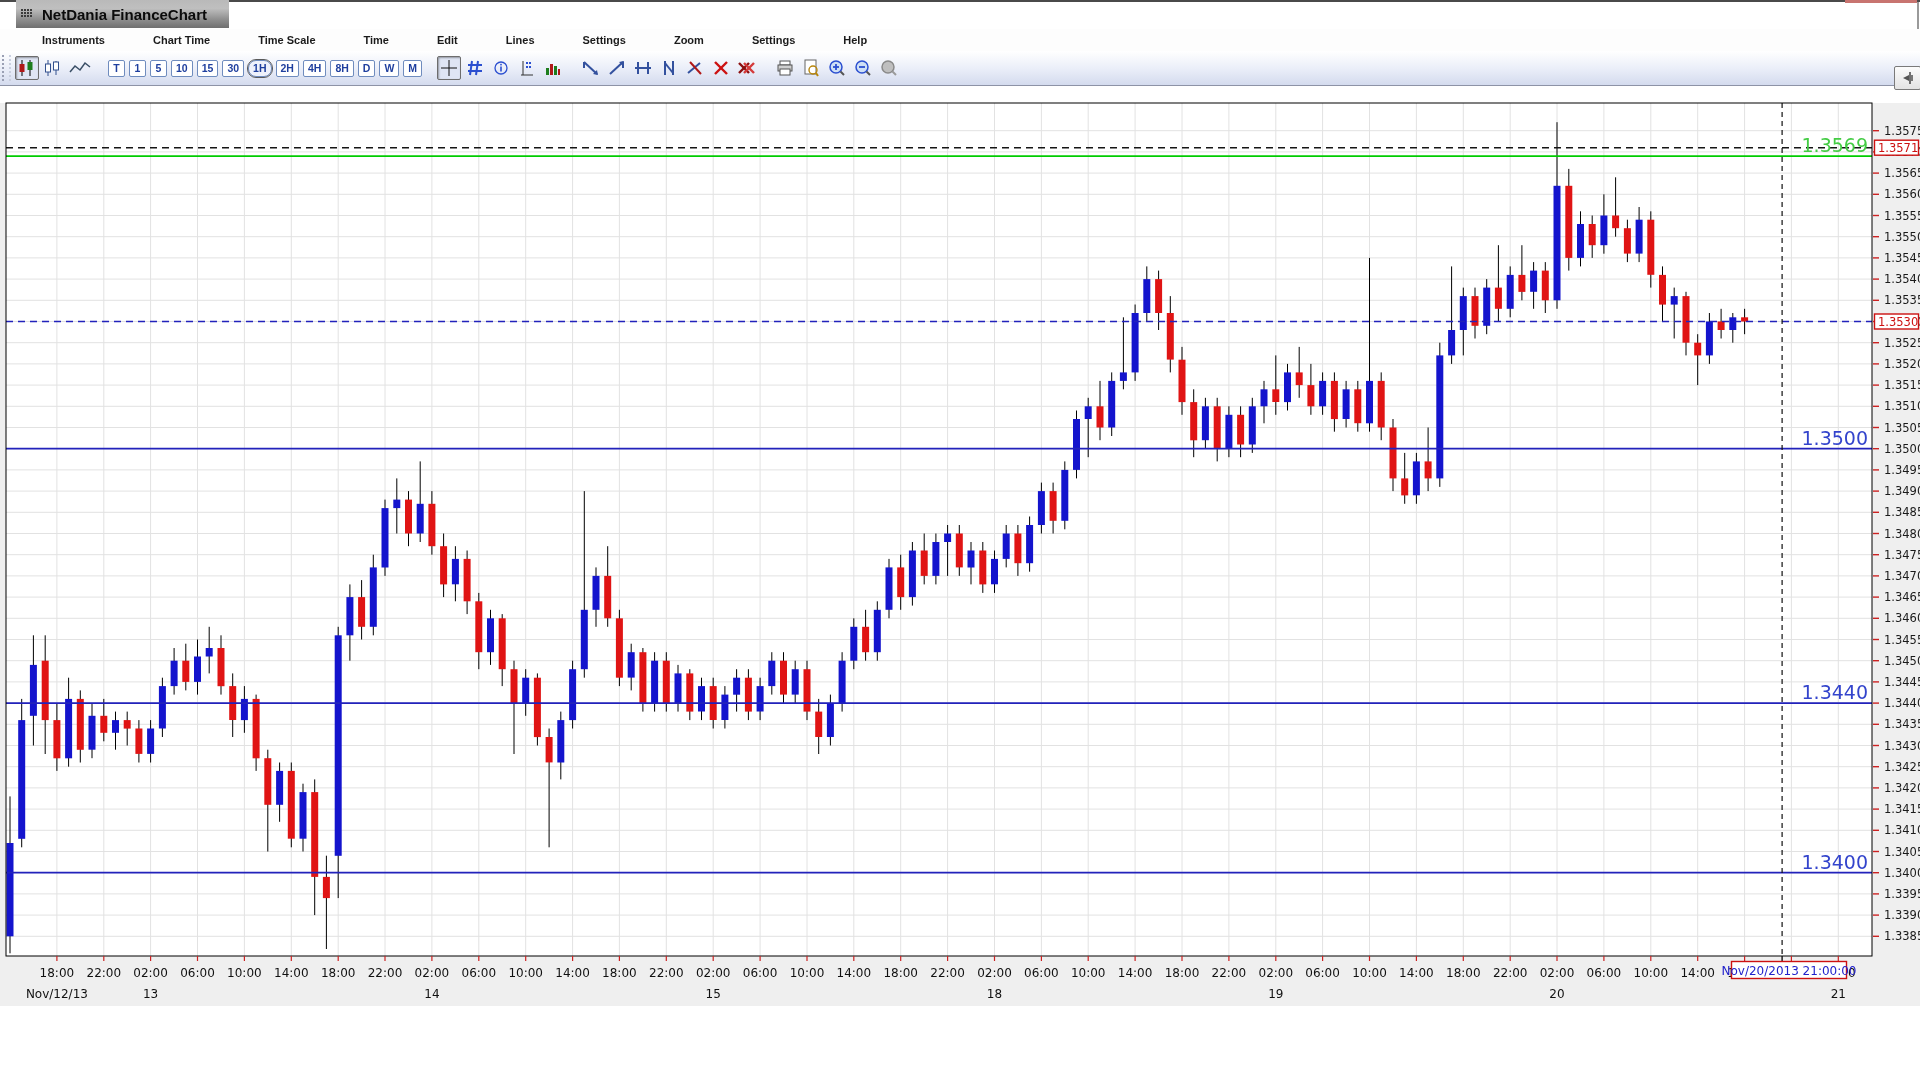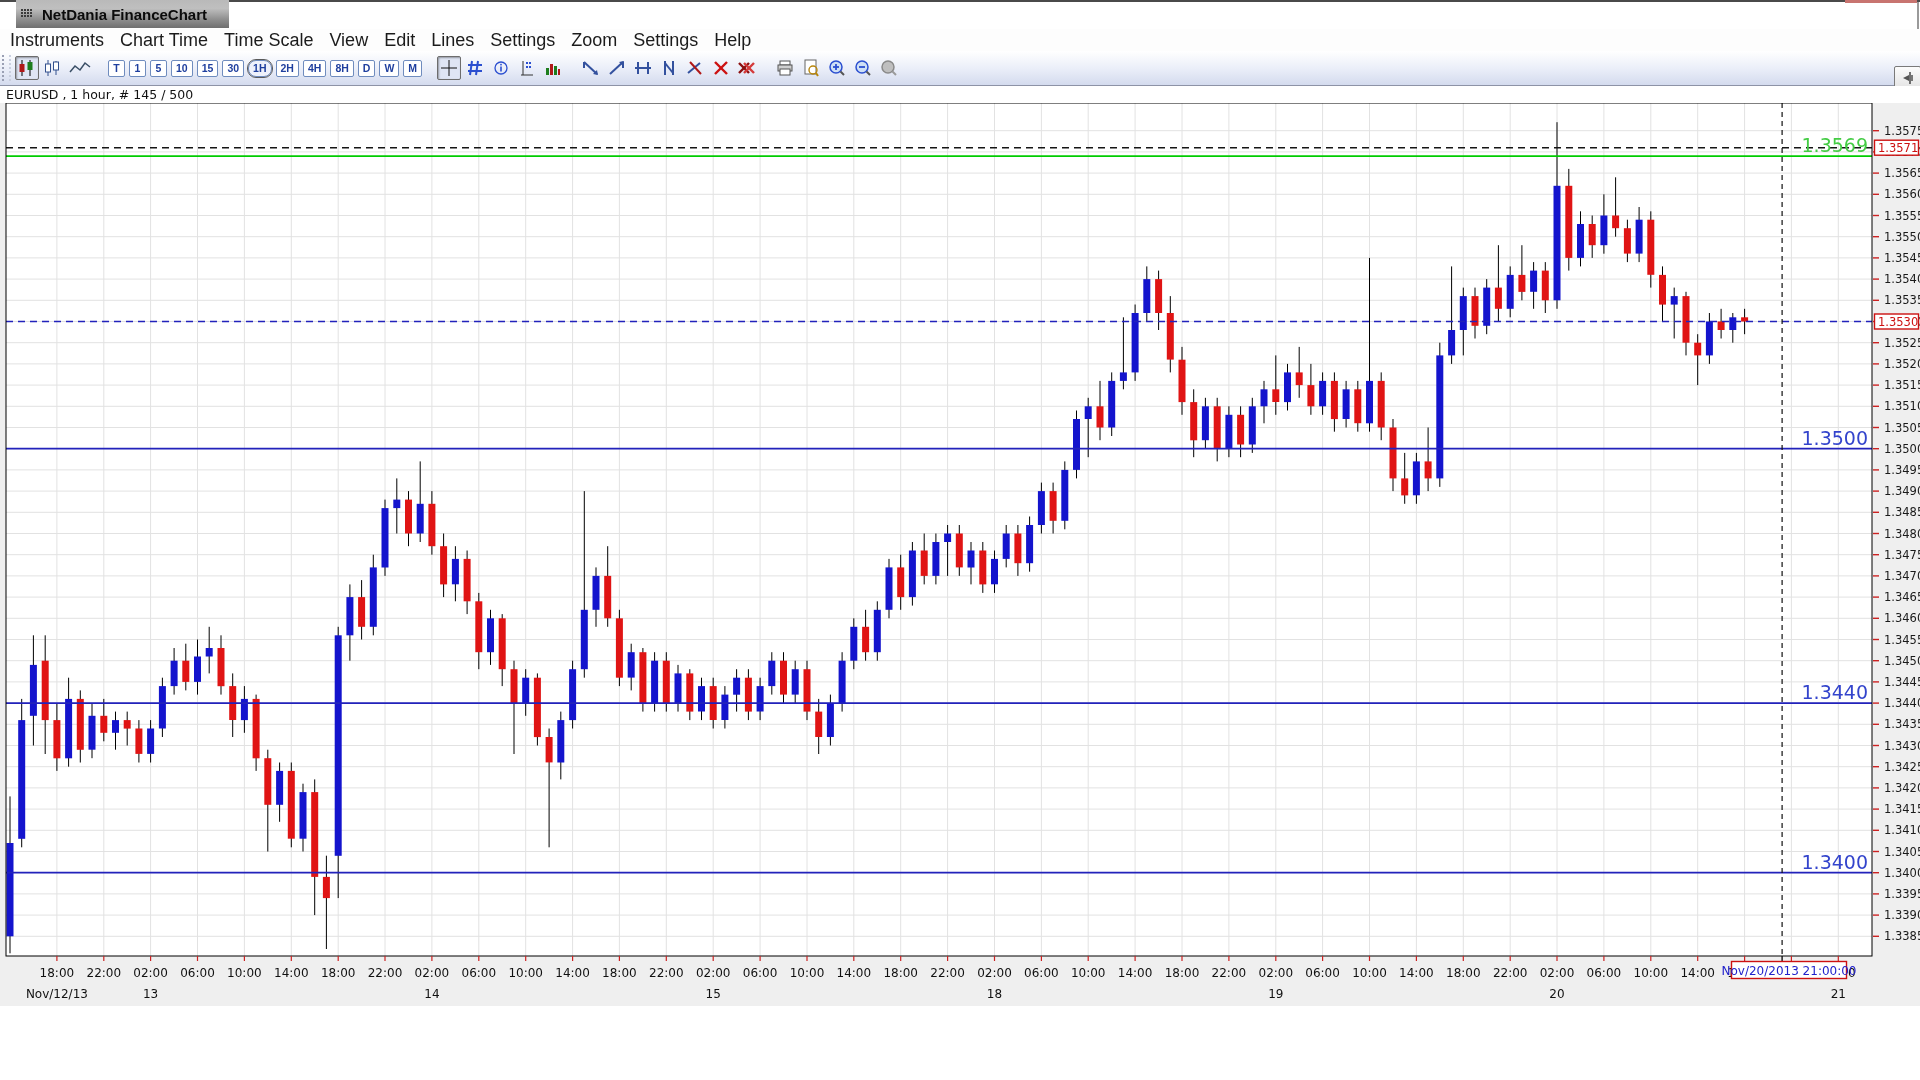--- a/index.html
+++ b/index.html
@@ -9,21 +9,21 @@
   #topline{position:absolute;left:0;top:0;width:1920px;height:2px;background:#4a4a4a;}
   #topline-red{position:absolute;left:1845px;top:0;width:72px;height:3px;background:#c87470;}
   #right-edge{position:absolute;left:1917px;top:2px;width:2px;height:88px;background:#9a9a9a;}
   #titlebox{position:absolute;left:0;top:0;width:213px;height:28px;
     background:linear-gradient(to bottom,#b9b9b9,#bfbfbf 30%,#8e8e8e 70%,#6f6f6f);
     display:flex;align-items:center;gap:6px;padding-left:4px;box-sizing:border-box;margin-left:16px;}
   #titlebox .t{font-size:15px;font-weight:600;color:#0b0b0b;letter-spacing:0px;white-space:nowrap;}
   
   #menubar{position:absolute;left:0;top:29px;width:1920px;height:22px;background:#fdfdfd;
     display:flex;align-items:center;padding-left:2px;}
-  .menu-item{font-size:18px;font-weight:normal;color:#1b1b1b;padding:0 8px;cursor:default;white-space:nowrap;}
+  .menu-item{font-size:11px;font-weight:bold;color:#1b1b1b;padding:0 8px;cursor:default;white-space:nowrap;margin-left:32px;}
   
   #toolbar{position:absolute;left:0;top:51px;width:1920px;height:35px;
     background:linear-gradient(to bottom,#ffffff,#e9edf8 55%,#d4dbee);
     border-bottom:1px solid #8d93a6;display:flex;align-items:center;box-sizing:border-box;}
   #grip{width:5px;height:26px;margin:0 3px 0 2px;border-left:2px dotted #9aa0b4;border-right:2px dotted #c9cfdf;}
   .tbtn{height:24px;min-width:24px;display:flex;align-items:center;justify-content:center;
     border:1px solid transparent;margin:0 1px;background:transparent;padding:0 1px;box-sizing:border-box;}
   .tbtn.pressed{border:1px solid #6d6d6d;border-radius:2px;background:#dfe5f4;
     box-shadow:inset 1px 1px 2px rgba(0,0,0,0.35);}
   .tfbtn{height:17px;display:flex;align-items:center;justify-content:center;
@@ -936,21 +936,21 @@
           <rect x="10" y="9" width="2" height="2"></rect>
       </g>
     </svg>
     <span class="t">NetDania FinanceChart</span>
   </div>
 
   <div id="menubar">
       <div class="menu-item">Instruments</div>
       <div class="menu-item">Chart Time</div>
       <div class="menu-item">Time Scale</div>
-      <div class="menu-item">View</div>
+      <div class="menu-item">Time</div>
       <div class="menu-item">Edit</div>
       <div class="menu-item">Lines</div>
       <div class="menu-item">Settings</div>
       <div class="menu-item">Zoom</div>
       <div class="menu-item">Settings</div>
       <div class="menu-item">Help</div>
     </div>
   <div id="toolbar">
       <div id="grip"></div>
       <div class="tbtn pressed">
@@ -1166,16 +1166,13 @@
     </div>
 
   <div id="pinbtn">
     <svg width="14" height="14">
       <line x1="9" y1="1" x2="9" y2="13" stroke="#444" stroke-width="1.5"></line>
       <path d="M2 7 L8 4 L8 10 Z" fill="#555"></path>
       <line x1="11" y1="4" x2="11" y2="10" stroke="#777" stroke-width="2"></line>
     </svg>
   </div>
 
-  <div id="symrow">
-    <span id="symlabel">EURUSD , 1 hour, # 145 / 500</span>
-  </div>
 </div>
 
 </body></html>

